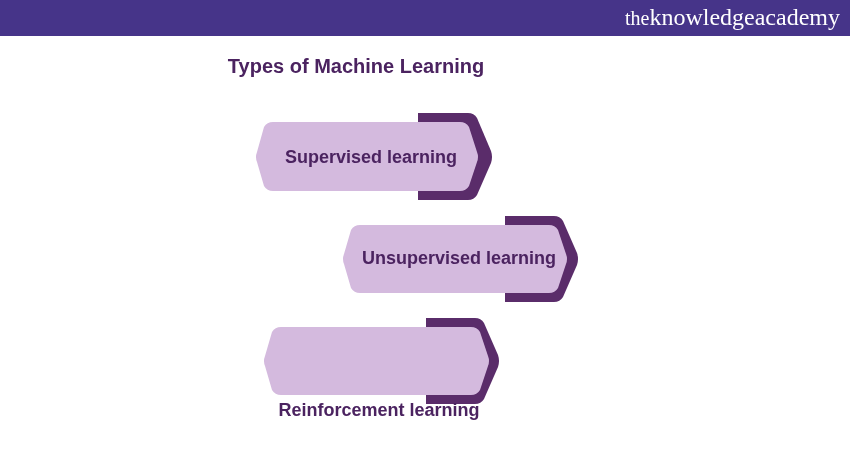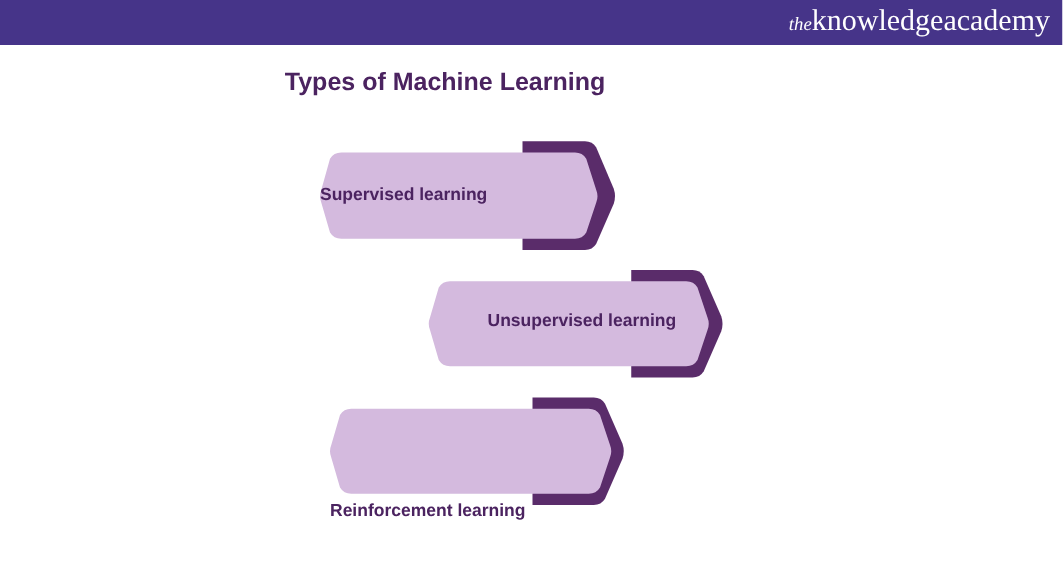--- a/index.html
+++ b/index.html
@@ -1,23 +1,23 @@
 <!DOCTYPE html>
 <html><head>
 <meta charset="utf-8">
 <style>
   html, body { margin: 0; padding: 0; }
   body { width: 850px; height: 450px; background: #ffffff; position: relative; overflow: hidden; font-family: "Liberation Sans", sans-serif; }
   .header { position: absolute; left: 0; top: 0; width: 850px; height: 36px; background: #463489; }
   .brand { position: absolute; right: 10px; top: 3px; color: #ffffff; font-family: "Liberation Serif", serif; font-size: 24px; letter-spacing: 0px; line-height: 28px; }
-  .brand .the { font-style: italic; font-size: 15px; }
+  .brand .the { font-size: 20px; }
   .title { position: absolute; left: 0; width: 712px; top: 55px; text-align: center; color: #4b2360; font-weight: bold; font-size: 20px; }
   .shape { position: absolute; }
   .shape svg { position: absolute; left: 0; top: 0; overflow: visible; }
-  .label { position: absolute; color: #4b2360; font-weight: bold; font-size: 14px; white-space: nowrap; text-align: left; }
+  .label { position: absolute; color: #4b2360; font-weight: bold; font-size: 18px; white-space: nowrap; text-align: center; }
 </style>
 </head>
 <body>
 
 <div class="header">
   <div class="brand"><span class="the">the</span><span>knowledgeacademy</span></div>
 </div>
 
 <div class="title">Types of Machine Learning</div>
 
@@ -27,21 +27,21 @@
     <path d="M273,122 L460,122 Q466,122 469,127 L477,152 Q479,157 477,162 L469,186 Q466,191 460,191 L273,191 Q267,191 264,186 L257,162 Q255,157 257,152 L264,127 Q267,122 273,122 Z" fill="#d4bade"></path>
   </svg>
   <div class="label" style="left:256px;top:147px;width:230px;">Supervised learning</div>
 </div>
 
 <div class="shape" style="left:0;top:0;">
   <svg width="850" height="450">
     <path d="M505,216 L554,216 Q560,216 563,221 L577,253 Q579,259 577,265 L563,297 Q560,302 554,302 L505,302 Z" fill="#5a2c6a"></path>
     <path d="M360,225 L549,225 Q555,225 558,230 L566,254 Q568,259 566,264 L558,288 Q555,293 549,293 L360,293 Q354,293 351,288 L344,264 Q342,259 344,254 L351,230 Q354,225 360,225 Z" fill="#d4bade"></path>
   </svg>
-  <div class="label" style="left:344px;top:248px;width:230px;margin-left:46px;">Unsupervised learning</div>
+  <div class="label" style="left:344px;top:248px;width:230px;">Unsupervised learning</div>
 </div>
 
 <div class="shape" style="left:0;top:0;">
   <svg width="850" height="450">
     <path d="M426,318 L475,318 Q481,318 484,323 L498,355 Q500,361 498,367 L484,399 Q481,404 475,404 L426,404 Z" fill="#5a2c6a"></path>
     <path d="M281,327 L471,327 Q477,327 480,332 L488,356 Q490,361 488,366 L480,390 Q477,395 471,395 L281,395 Q275,395 272,390 L265,366 Q263,361 265,356 L272,332 Q275,327 281,327 Z" fill="#d4bade"></path>
   </svg>
   <div class="label" style="left:264px;top:352px;width:230px;margin-top:48px;">Reinforcement learning</div>
 </div>
 

